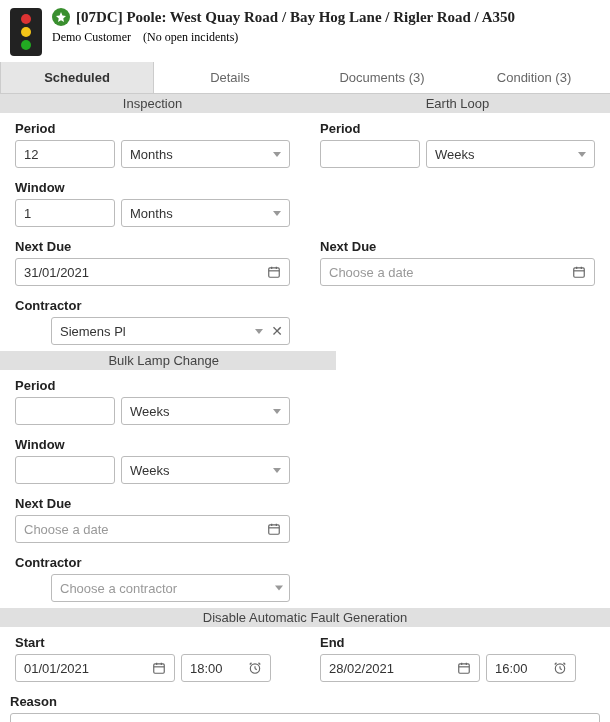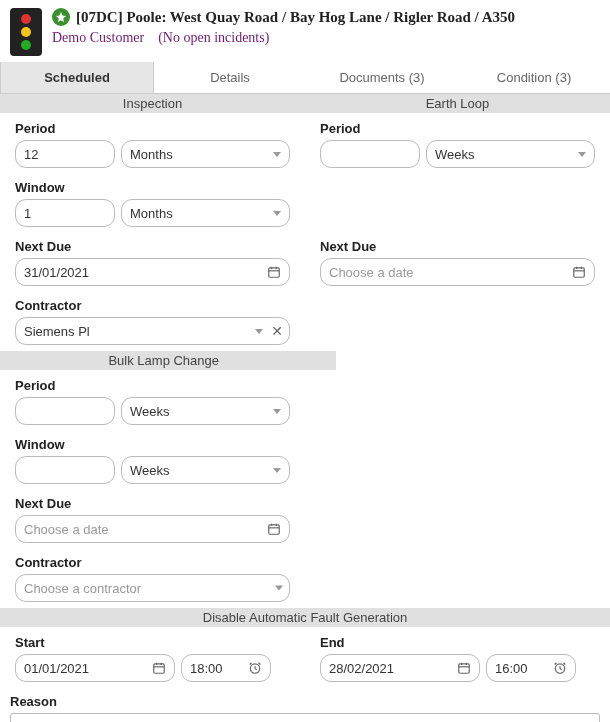--- a/index.html
+++ b/index.html
@@ -34,21 +34,21 @@
     .traffic-light .green { background: #2a2; }
     .header-text { flex: 1; }
     .title-row { display: flex; align-items: center; gap: 6px; }
     .star-badge {
       width: 18px; height: 18px; border-radius: 50%;
       background: #3a8f2f; display: inline-flex;
       align-items: center; justify-content: center;
       color: #fff; font-size: 12px;
     }
     .title { font-weight: bold; font-size: 15px; color: #222; }
-    .subtitle { font-size: 14px; color: #701a75; margin-top: 4px; }
+    .subtitle { font-size: 12px; color: #000000; margin-top: 4px; }
     .tabs {
       display: flex;
       border-bottom: 1px solid #ccc;
       margin-top: 2px;
     }
     .tab {
       flex: 1;
       text-align: center;
       padding: 8px 10px;
       color: #666;
@@ -77,21 +77,21 @@
       font-weight: 600;
       padding: 8px 10px 2px 10px;
     }
     .field-row {
       display: flex;
       gap: 6px;
       padding: 2px 10px 4px 10px;
     }
     .input, .select, .date-input, .time-input, .combo {
       border: 1px solid #bbb;
-      border-radius: 11px;
+      border-radius: 3px;
       background: #fff;
       padding: 5px 8px;
       font-size: 13px;
       color: #333;
       height: 28px;
       display: flex;
       align-items: center;
     }
     .input { width: 100px; }
     .select { flex: 1; position: relative; justify-content: space-between; gap: 20px; }
@@ -116,21 +116,21 @@
     .combo .clear {
       font-size: 14px; color: #666; cursor: pointer; line-height: 1;
     }
     .icon-cal, .icon-clock {
       width: 14px; height: 14px; display: inline-block;
     }
     svg { display: block; }
     .narrow-input { width: 100px; }
     .half { width: 50%; }
     .contractor-row { padding: 2px 10px 6px 10px; }
-    .contractor-row .combo { max-width: 280px; }
+    .contractor-row .combo { max-width: 280px; margin-left: 36px; }
     .disable-section .field-row .date-input { max-width: 160px; }
     .reason-input {
       border: 1px solid #bbb;
       border-radius: 3px;
       padding: 5px 8px;
       margin: 2px 10px 6px 10px;
       font-size: 13px;
       height: 28px;
       display: flex;
       align-items: center;

